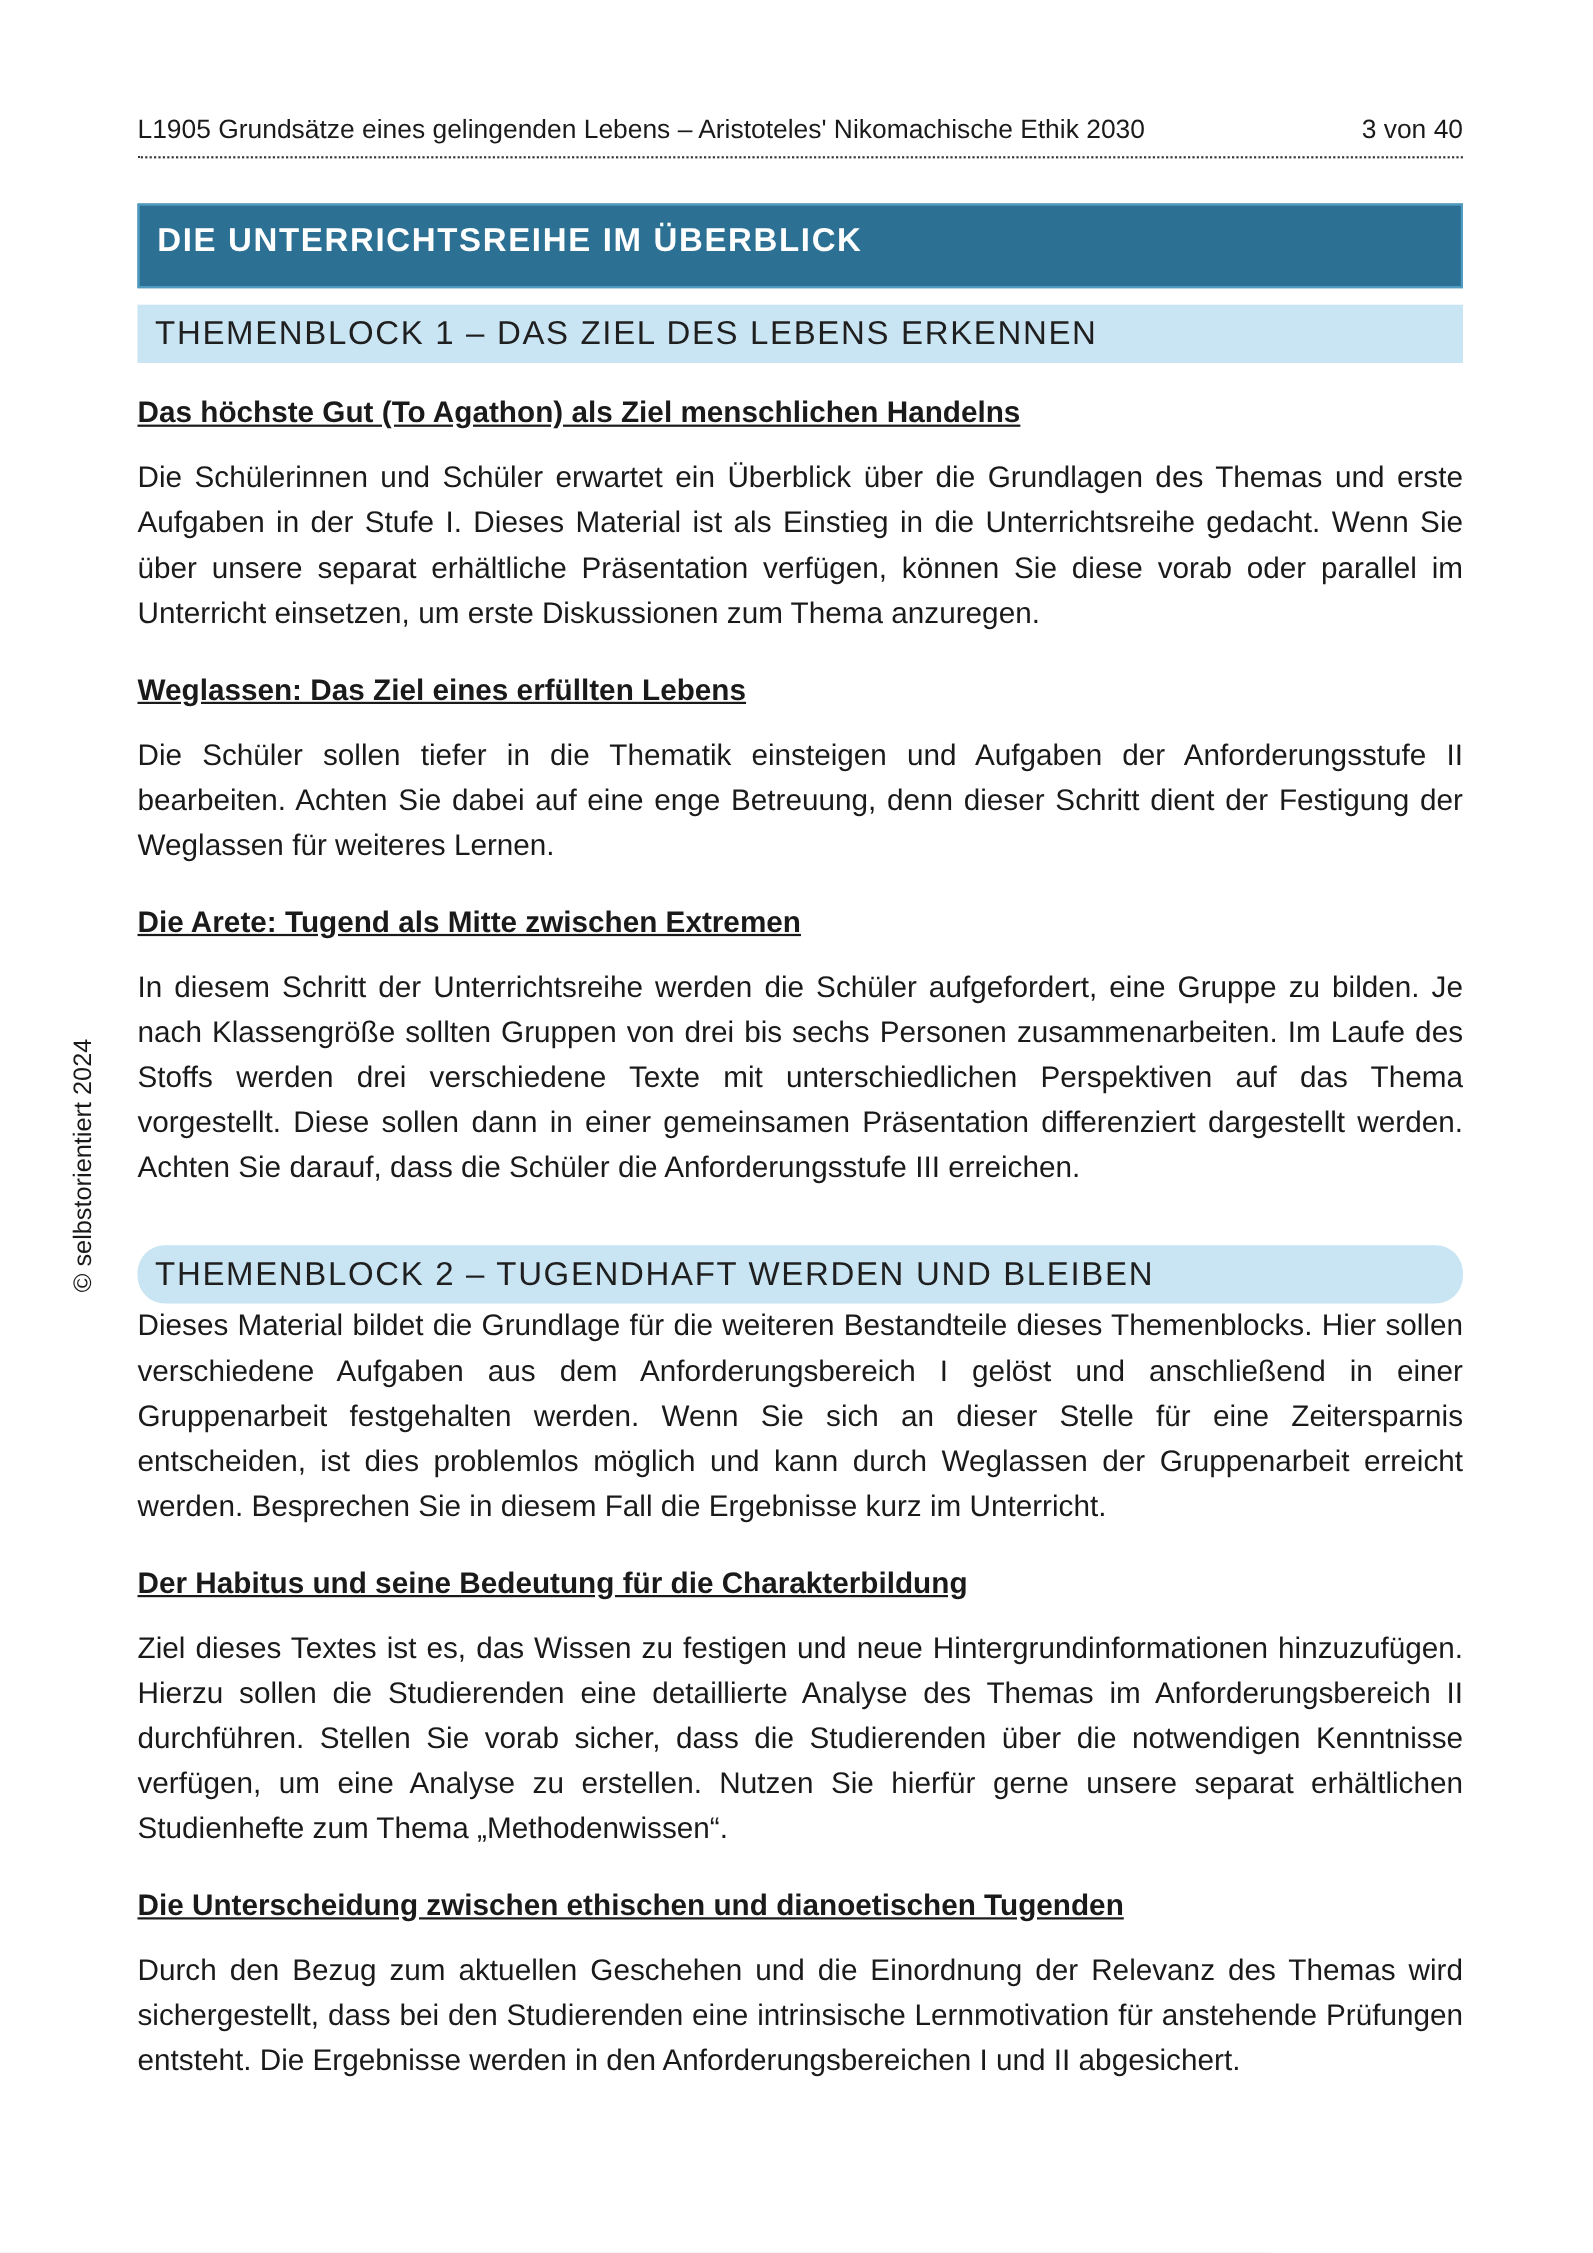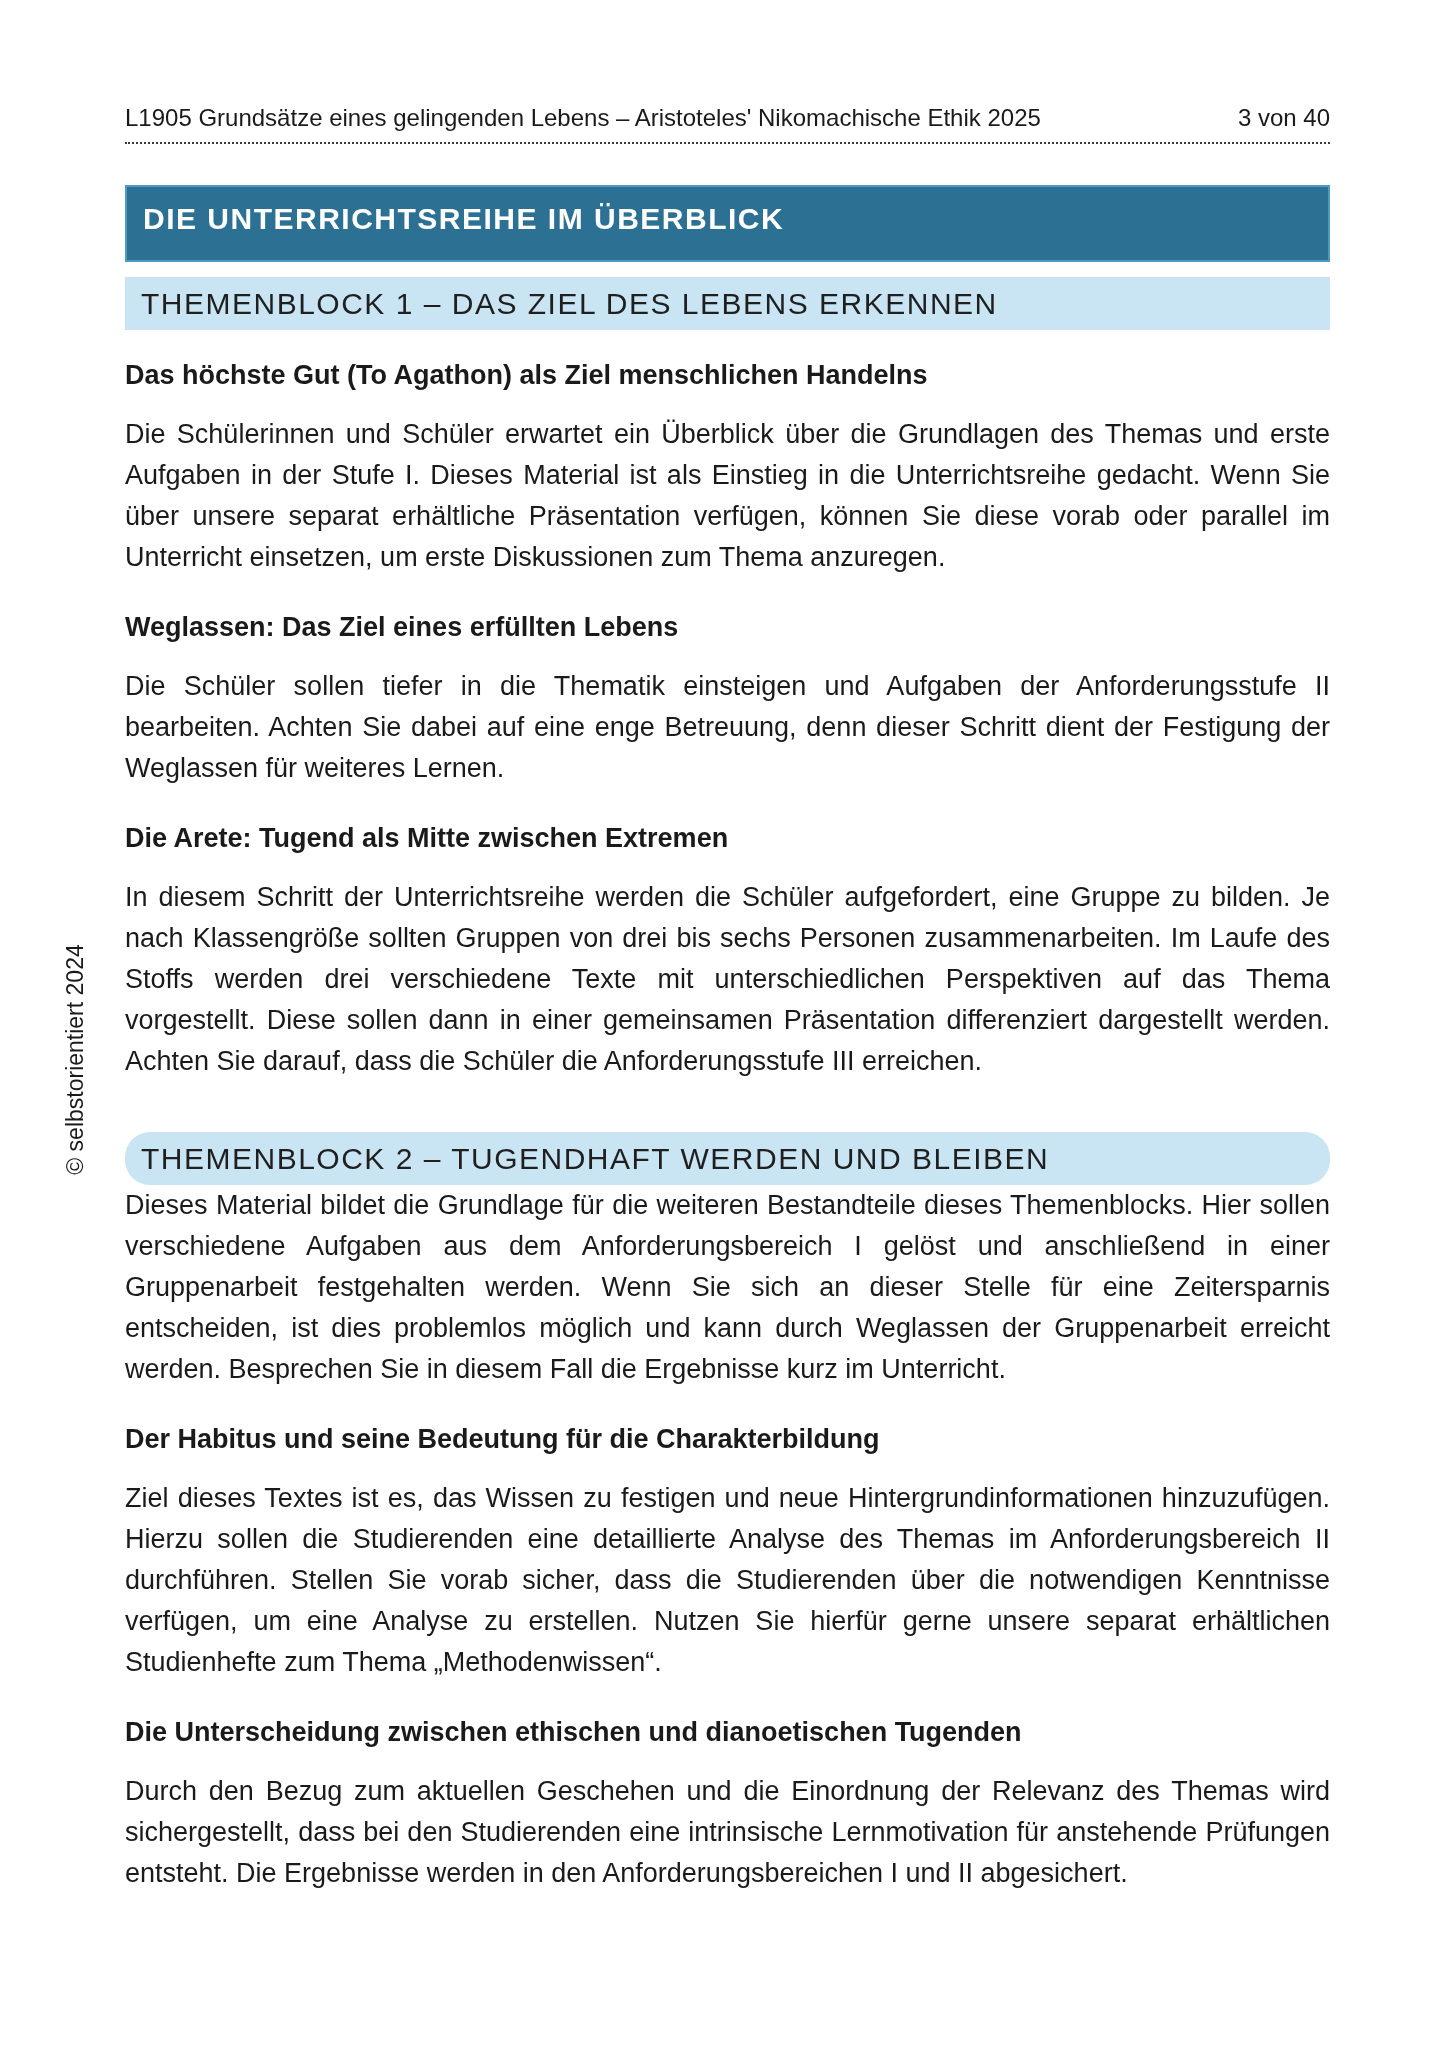--- a/index.html
+++ b/index.html
@@ -50,20 +50,21 @@
     font-size: 30px;
     letter-spacing: 1.5px;
     padding: 10px 16px 9px 16px;
   }
   .bar-light.block2 { margin-top: 50px; border-radius: 25px; }
   .section-heading {
     font-size: 27px;
     font-weight: bold;
     margin-top: 34px;
     margin-bottom: 23px;
+    text-decoration: underline;
   }
   .section-paragraph {
     font-size: 27px;
     line-height: 41px;
     text-align: justify;
     margin-bottom: 34px;
   }
   .bar-light + .section-heading { margin-top: 30px; }
   .copyright {
     position: absolute;
@@ -76,21 +77,21 @@
     transform: rotate(-90deg);
     white-space: nowrap;
   }
 </style>
 </head>
 <body>
 
 <div class="page">
 
   <header class="doc-header">
-    <span>L1905 Grundsätze eines gelingenden Lebens – Aristoteles' Nikomachische Ethik 2025</span>
+    <span>L1905 Grundsätze eines gelingenden Lebens – Aristoteles' Nikomachische Ethik 2030</span>
     <span>3 von 40</span>
   </header>
 
   <div class="copyright">© selbstorientiert 2024</div>
 
   <main class="content">
 
     <div class="bar-dark">DIE UNTERRICHTSREIHE IM ÜBERBLICK</div>
 
     <div class="bar-light">THEMENBLOCK 1 – DAS ZIEL DES LEBENS ERKENNEN</div>

